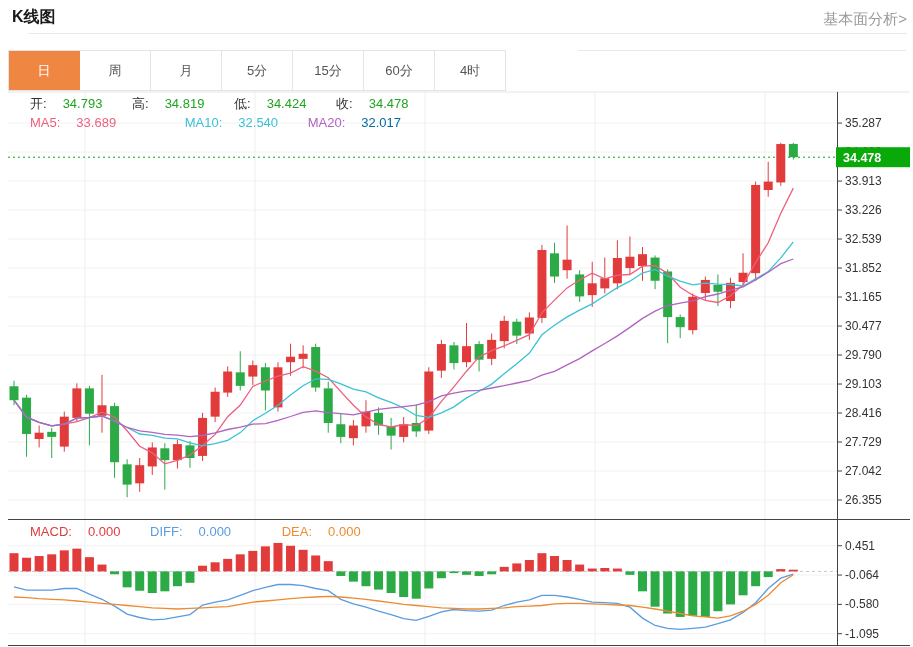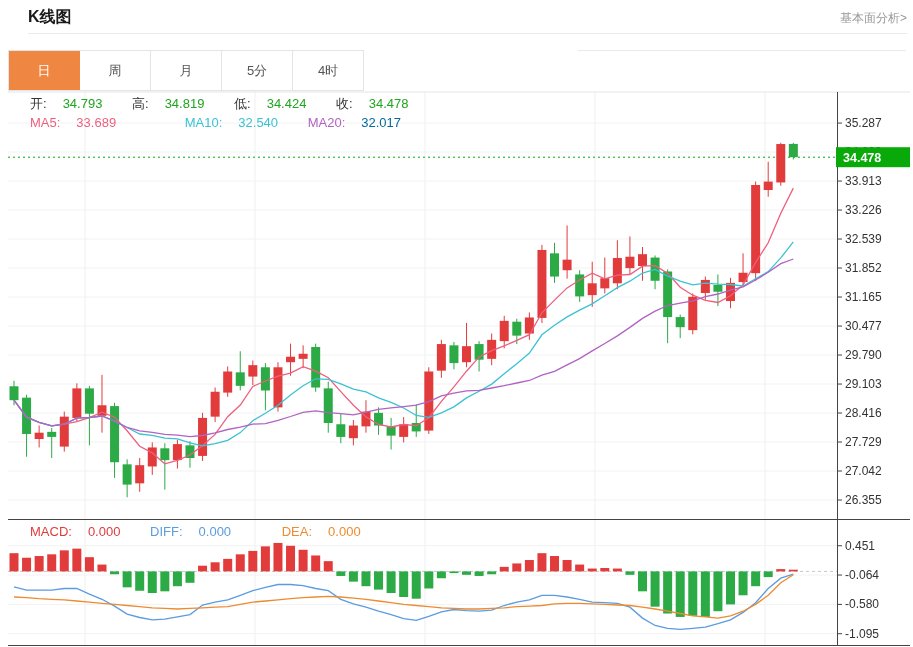--- a/index.html
+++ b/index.html
@@ -1,20 +1,20 @@
 <!DOCTYPE html>
 <html><head>
 <meta charset="utf-8">
 <style>
   html,body{margin:0;padding:0;background:#fff;}
   body{width:913px;height:647px;position:relative;overflow:hidden;
        font-family:"Liberation Sans","DejaVu Sans",sans-serif;}
   #chart{position:absolute;top:0;left:0;z-index:0;}
-  .title{position:absolute;top:7px;left:28px;font-size:16px;font-weight:bold;color:#1a1a1a;z-index:2;}
-  .fund{position:absolute;top:10px;right:6px;font-size:12px;color:#999;z-index:2;cursor:pointer;text-decoration:none;}
+  .title{position:absolute;top:7px;left:12px;font-size:16px;font-weight:bold;color:#1a1a1a;z-index:2;}
+  .fund{position:absolute;top:10px;right:6px;font-size:15px;color:#999;z-index:2;cursor:pointer;text-decoration:none;}
   .divider{position:absolute;top:33px;left:28px;width:879px;border-top:1px solid #eaeaea;z-index:1;}
   .tabs{position:absolute;top:50px;left:8px;display:flex;border:1px solid #e4e4e4;background:#fff;z-index:2;}
   .tab{width:70px;height:39px;line-height:39px;text-align:center;font-size:13px;color:#555;
        border-right:1px solid #e4e4e4;cursor:pointer;background:#fff;}
   .tab:last-child{border-right:none;}
   .tab.active{background:#ef8743;border-color:#ef8743;color:#fff;}
   .tabs-ext{position:absolute;top:50px;left:578px;width:328px;border-top:1px solid #e9e9e9;z-index:1;}
   .inforow{position:absolute;left:30px;font-size:13px;z-index:2;white-space:nowrap;}
   .inforow .item{display:inline-block;margin-right:26px;}
   .inforow .lbl{color:#333;}
@@ -304,20 +304,22 @@
 
 <div class="title">K线图</div>
 <a class="fund" style="color: rgb(153, 153, 153);">基本面分析&gt;</a>
 <div class="divider"></div>
 
 <div class="tabs">
   <div class="tab active">日</div>
   <div class="tab">周</div>
   <div class="tab">月</div>
   <div class="tab">5分</div>
+  <div class="tab">15分</div>
+  <div class="tab">60分</div>
   <div class="tab">4时</div>
 </div>
 <div class="tabs-ext"></div>
 
 <div class="inforow row-ohlc">
   <span class="item"><span class="lbl">开:</span><span class="val" style="color: rgb(31, 165, 31);">34.793</span></span>
   <span class="item"><span class="lbl">高:</span><span class="val" style="color: rgb(31, 165, 31);">34.819</span></span>
   <span class="item"><span class="lbl">低:</span><span class="val" style="color: rgb(31, 165, 31);">34.424</span></span>
   <span class="item"><span class="lbl">收:</span><span class="val" style="color: rgb(31, 165, 31);">34.478</span></span>
 </div>

